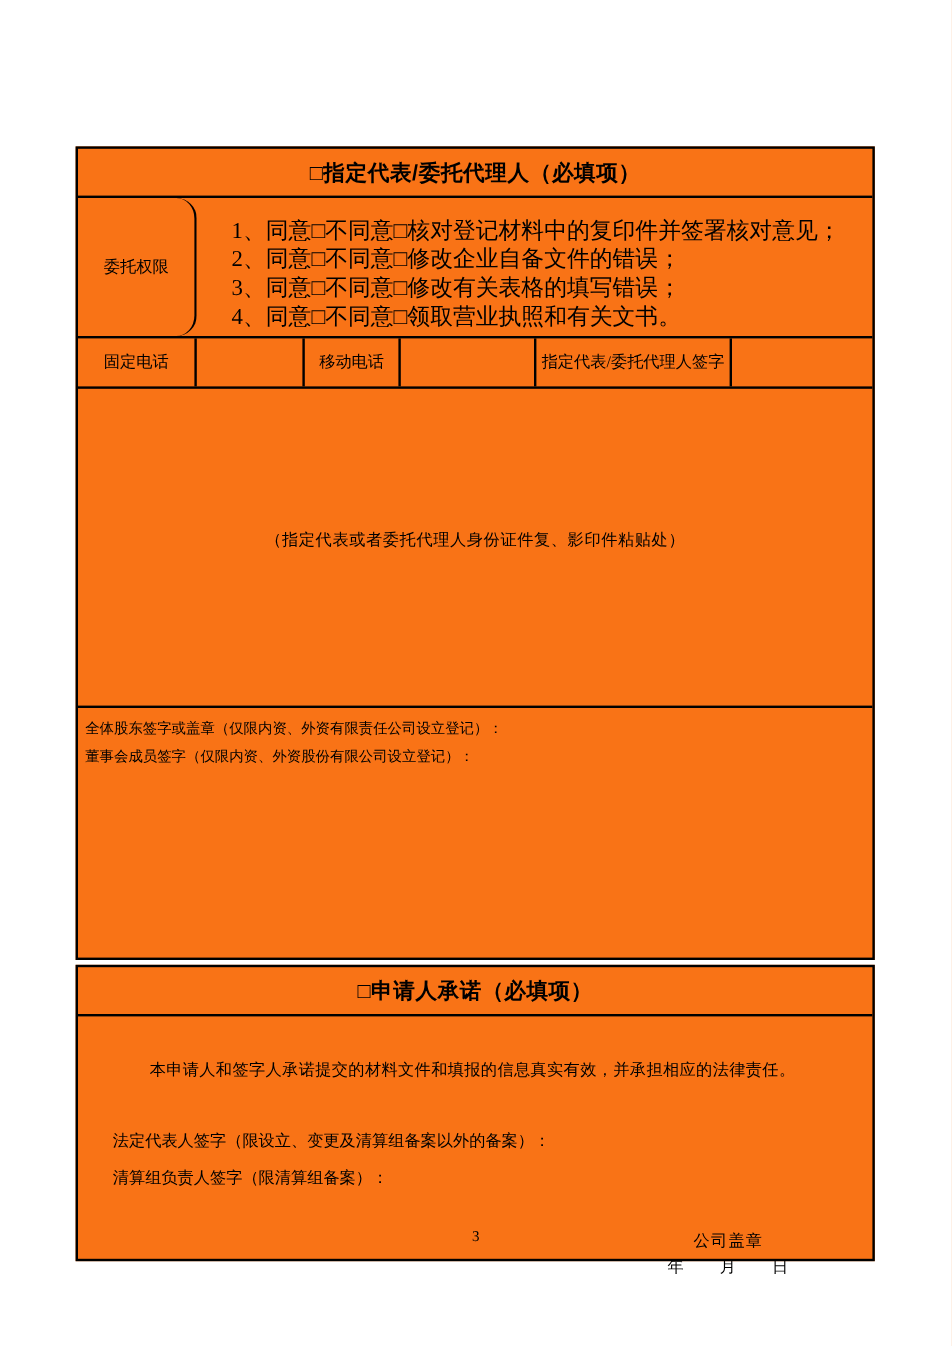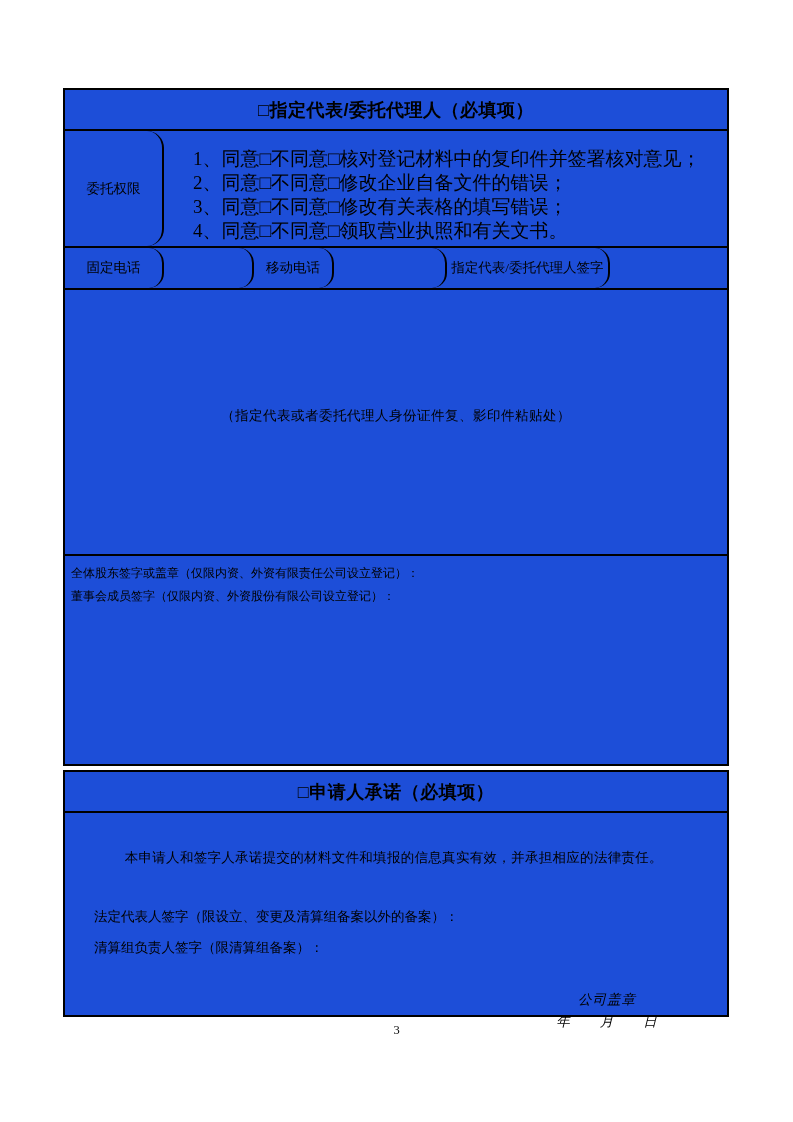--- a/index.html
+++ b/index.html
@@ -9,21 +9,22 @@
     position: relative;
     font-family: "Liberation Serif", "DejaVu Serif", serif;
     color: #000000;
   }
   .page { position: absolute; left: 0; top: 0; width: 793px; height: 1122px; background: #ffffff; }
 
   .form-table {
     position: absolute;
     left: 63px; width: 666px;
     border: 2px solid #000;
-    background: #1d4ed8;
+    background: #f97316;
+    margin-top: 34px;
   }
   .tbl-agent { top: 88px; height: 678px; }
   .tbl-commit { top: 770px; height: 247px; }
 
   .row { border-bottom: 2px solid #000; }
   .row:last-child { border-bottom: none; }
 
   .hdr-row {
     height: 41px;
     display: flex; align-items: center; justify-content: center;
@@ -38,41 +39,40 @@
     display: flex; align-items: center; justify-content: center;
     font-size: 13.5px;
     border-radius: 17px;
   }
   .authority-list {
     flex: 1; padding: 16px 20px 0 29px;
     font-size: 19px; line-height: 24px;
   }
 
   .contact-row { height: 42px; display: grid; grid-template-columns: 99px 90px 80px 113px 163px 1fr; }
-  .contact-row > div { border-right: 2px solid #000; display: flex; align-items: center; justify-content: center; font-size: 13.5px; border-radius: 15px; }
+  .contact-row > div { border-right: 2px solid #000; display: flex; align-items: center; justify-content: center; font-size: 13.5px; }
   .contact-row > div:last-child { border-right: none; }
 
   .paste-row {
     height: 266px;
     display: flex; align-items: center; justify-content: center;
     font-size: 13.5px;
   }
   .paste-row span { position: relative; top: -6px; letter-spacing: 0.5px; }
 
   .sign-row { height: 206px; padding: 6px 6px 0 6px; font-size: 12px; line-height: 23px; }
 
   .commit-body { height: 202px; position: relative; font-size: 13.5px; padding-left: 24px; }
   .commit-statement { margin: 36px 14px 0 6px; text-indent: 2.2em; line-height: 17px; letter-spacing: 0.3px; }
   .legal-line { margin: 42px 0 0 5px; }
   .liq-line { margin: 13px 0 0 5px; }
   .seal-block {
     position: absolute; right: 58px; top: 140px;
     width: 124px; text-align: center; line-height: 22px;
     letter-spacing: 1px;
-    font-style: italic;
   }
 
   .page-number {
     position: absolute; left: 0; top: 1023px; width: 793px;
     text-align: center; font-size: 12.5px;
   }
 </style>
 </head>
 <body>
 

